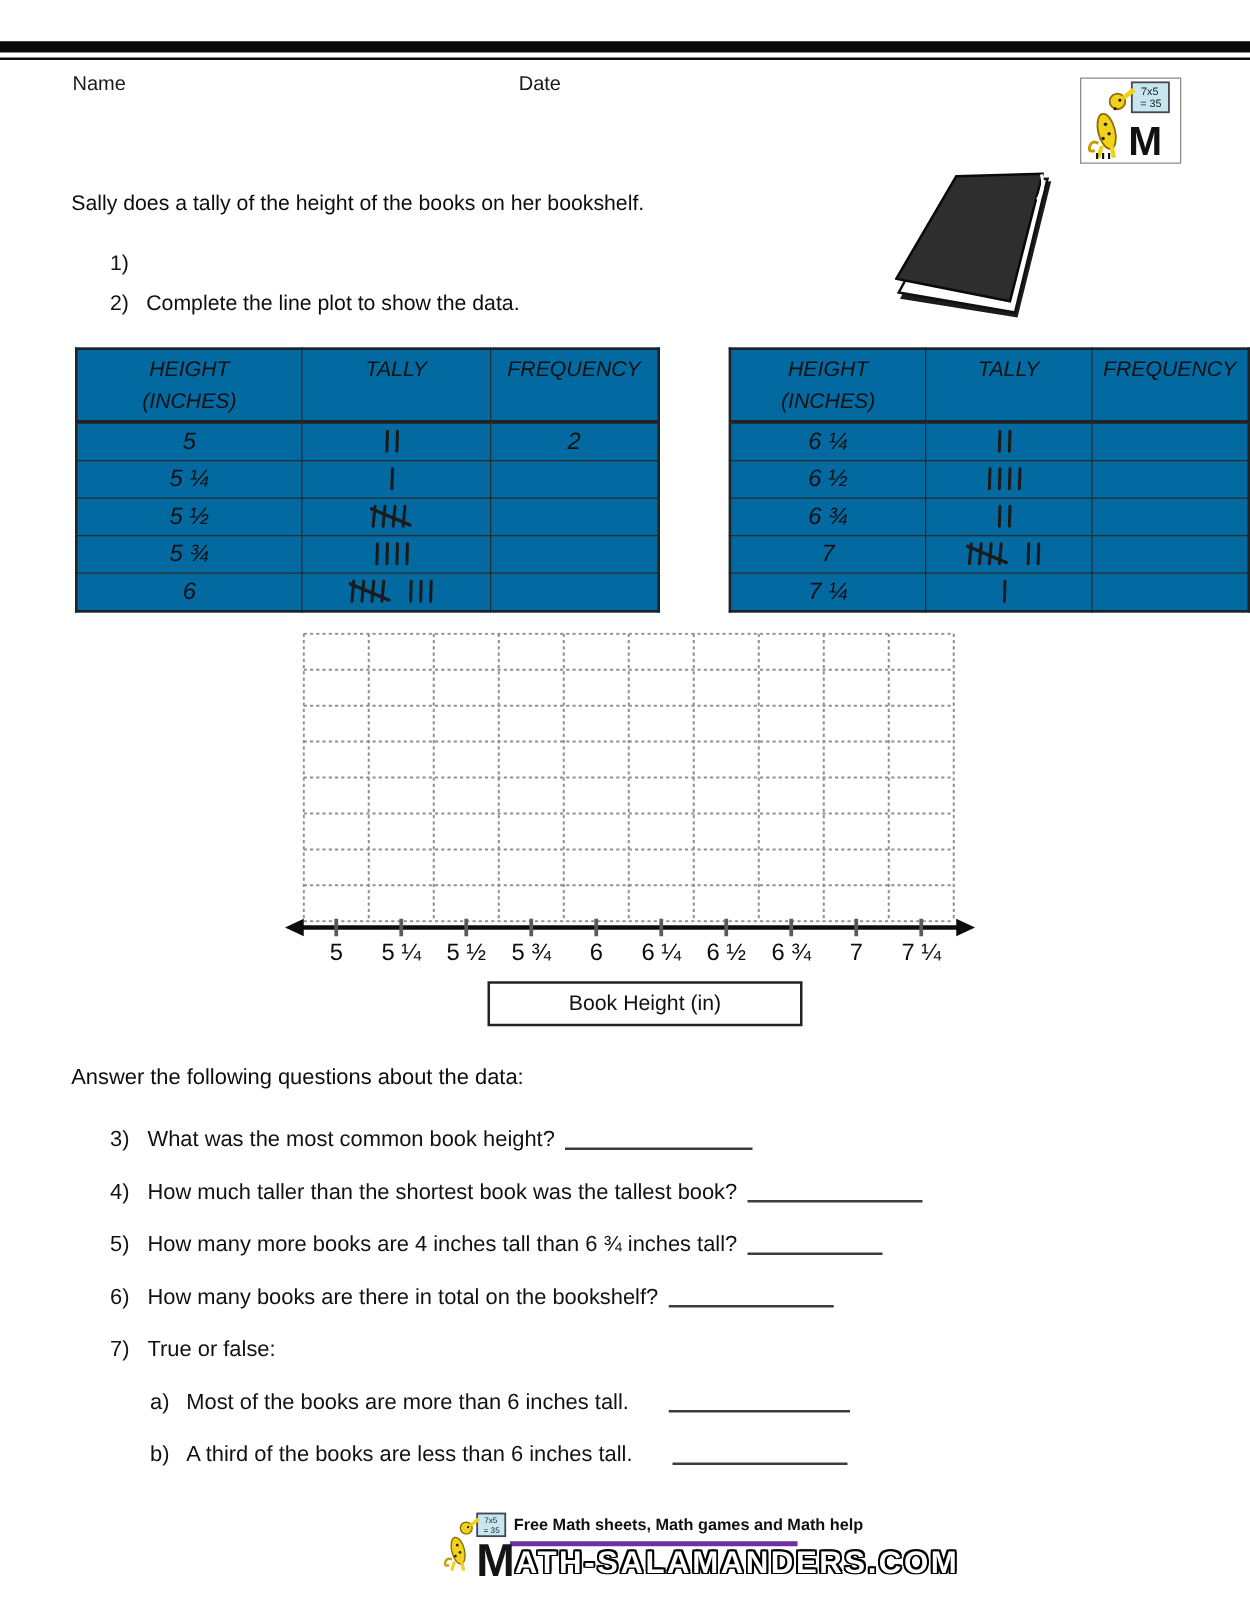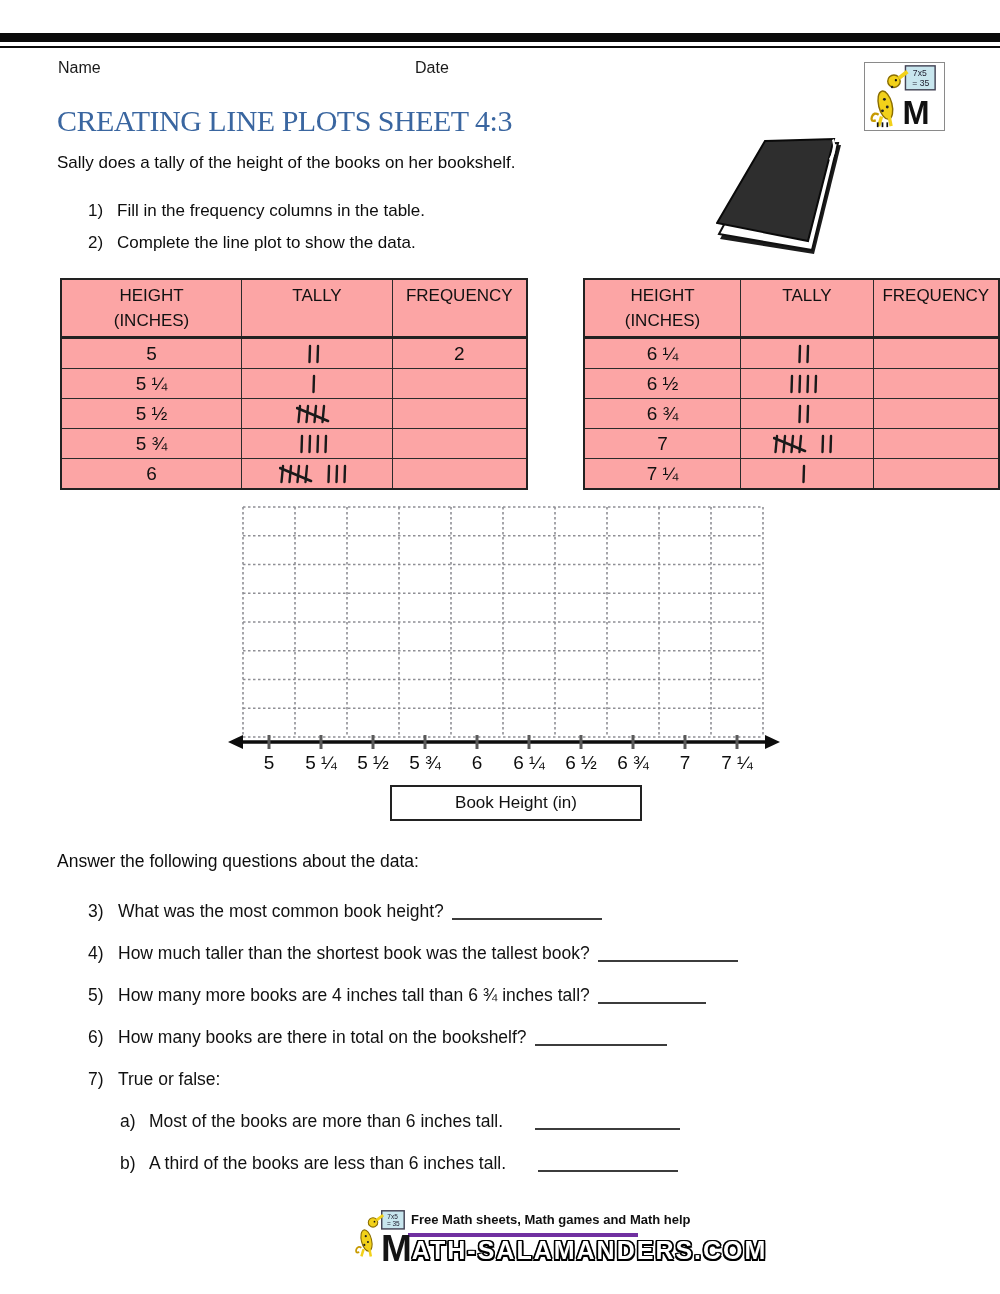--- a/index.html
+++ b/index.html
@@ -7,21 +7,21 @@
         font-family:"Liberation Sans",sans-serif;color:#111;overflow:hidden;padding-left:28px;}
   .abs{position:absolute;}
   
   .rule-thick{left:0;top:33px;width:1000px;height:9px;background:#0a0a0a;}
   .rule-thin{left:0;top:46px;width:1000px;height:2px;background:#0a0a0a;}
   .meta-label{font-size:16px;color:#1a1a1a;}
   .title{font-family:"Liberation Serif",serif;font-size:30px;letter-spacing:-0.5px;color:#3a66a0;}
   .body-txt{font-size:17px;color:#0d0d0d;}
   .instr-num{font-size:17px;}
   
-  table.ttable{position:absolute;border-collapse:collapse;table-layout:fixed;background:#fca5a5;}
+  table.ttable{position:absolute;border-collapse:collapse;table-layout:fixed;background:#0369a1;font-style:italic;}
   table.ttable th, table.ttable td{border:1.6px solid #2b2b2b;padding:0;text-align:center;overflow:hidden;}
   table.ttable{border:2.5px solid #222;}
   table.ttable th{height:53px;font-size:17px;font-weight:normal;vertical-align:top;
                   padding-top:3px;line-height:25px;border-bottom:3px solid #222;}
   table.ttable td{height:29px;font-size:19px;vertical-align:middle;}
   
   .tick-label{position:absolute;width:52px;text-align:center;font-size:19px;color:#0d0d0d;}
   .xlabel-box{border:2px solid #222;width:248px;height:32px;line-height:32px;
               text-align:center;font-size:17px;background:#fff;}
   
@@ -65,26 +65,24 @@
       <circle cx="19" cy="38" r="1.5" fill="#222"></circle>
       <circle cx="22" cy="46" r="1.5" fill="#222"></circle>
       <circle cx="17" cy="50" r="1.5" fill="#222"></circle>
       <circle cx="27" cy="25" r="1.3" fill="#222"></circle>
       <line x1="12" y1="67" x2="12" y2="62" stroke="#111" stroke-width="1.8"></line>
       <line x1="17" y1="67" x2="17" y2="62" stroke="#111" stroke-width="1.8"></line>
       <line x1="22" y1="67" x2="22" y2="62" stroke="#111" stroke-width="1.8"></line>
     </svg>
   </div>
 
-  <div class="abs title" style="left:57px;top:104px">CREATING LINE PLOTS SHEET 4:3</div>
 
   <div class="abs body-txt" style="left:57px;top:153px">Sally does a tally of the height of the books on her bookshelf.</div>
 
   <span class="abs instr-num" style="left:88px;top:201px">1)</span>
-  <span class="abs body-txt" style="left:117px;top:201px">Fill in the frequency columns in the table.</span>
   <span class="abs instr-num" style="left:88px;top:233px">2)</span>
   <span class="abs body-txt" style="left:117px;top:233px">Complete the line plot to show the data.</span>
 
   <svg class="abs" style="left:716px;top:137px" width="134" height="118" viewBox="0 0 134 118">
     <polygon points="53,11 125,8 98,117 4,102" fill="#1c1c1c"></polygon>
     <polygon points="51,8 122,6 96,113 3,97" fill="#ffffff" stroke="#111" stroke-width="2"></polygon>
     <polygon points="49,4 118,2 92,104 1,86" fill="#2e2e2e" stroke="#0a0a0a" stroke-width="2"></polygon>
     <path d="M118,2 q4,12 -3,22 l-2,-2 q6,-9 3,-19 z" fill="#ffffff"></path>
   </svg>
 

